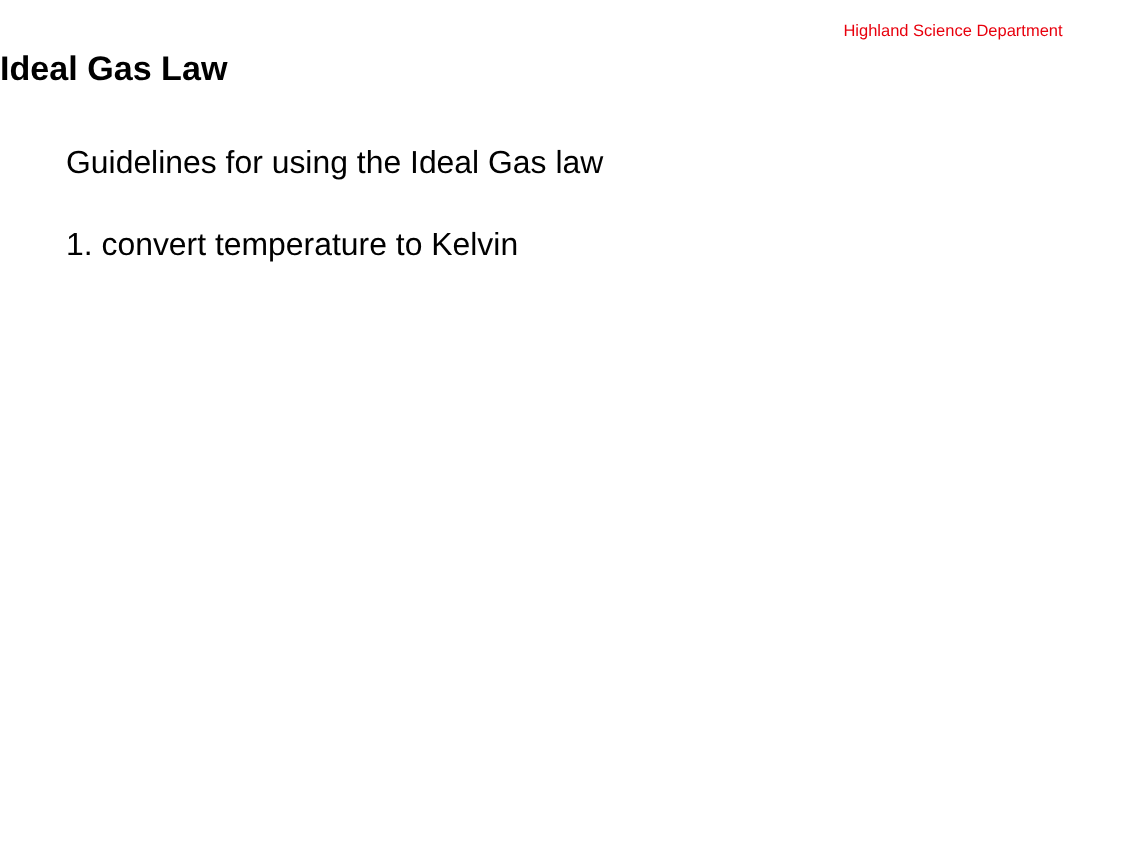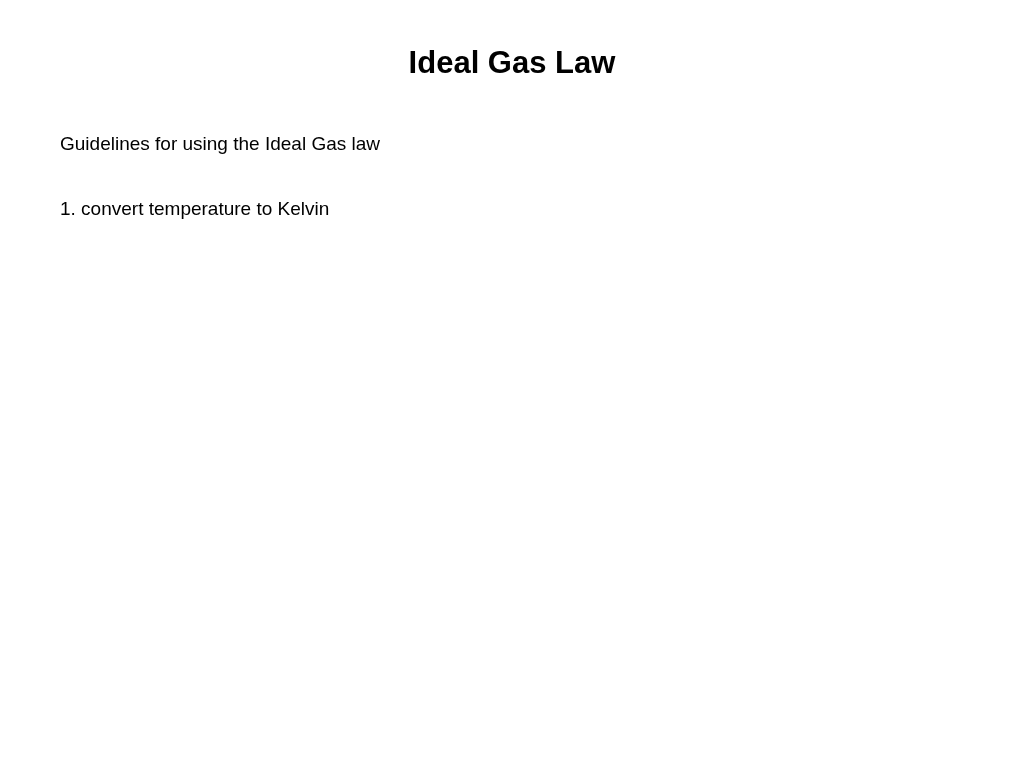--- a/index.html
+++ b/index.html
@@ -26,48 +26,48 @@
     color: #e8000d;
     font-size: 15px;
     font-family: "Liberation Sans", sans-serif;
     white-space: nowrap;
   }
   .slide-title {
     position: absolute;
     top: 45px;
     left: 0;
     width: 1024px;
-    text-align: center;
     font-size: 31px;
     font-weight: bold;
     color: #000000;
     letter-spacing: 0px;
   }
   .body-block {
     position: absolute;
     top: 134px;
     left: 60px;
     width: 900px;
   }
   .body-line {
-    font-size: 19px;
+    font-size: 29px;
     color: #000000;
     line-height: 1.0;
     margin: 0 0 46px 0;
     white-space: pre;
   }
   .body-line:last-child {
     margin-bottom: 16px;
   }
 </style>
 </head>
 <body>
 
 <div class="slide">
 
+  <div class="dept-label">Highland Science Department</div>
 
   <div class="slide-title">Ideal Gas Law</div>
 
   <div class="body-block">
     <p class="body-line">Guidelines for using the Ideal Gas law</p>
     <p class="body-line">1. convert temperature to Kelvin</p>
   </div>
 
 </div>
 

